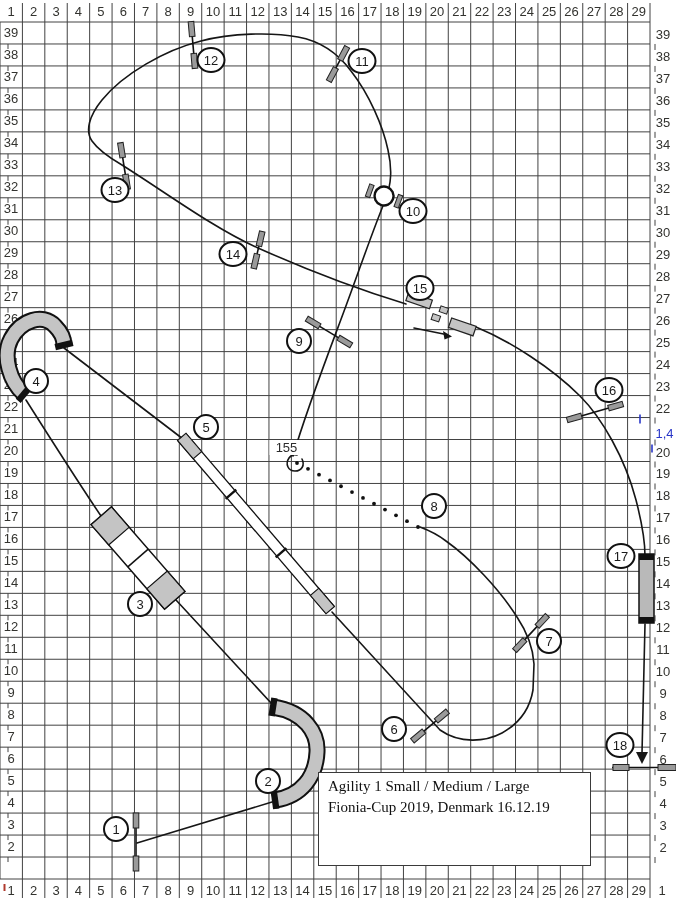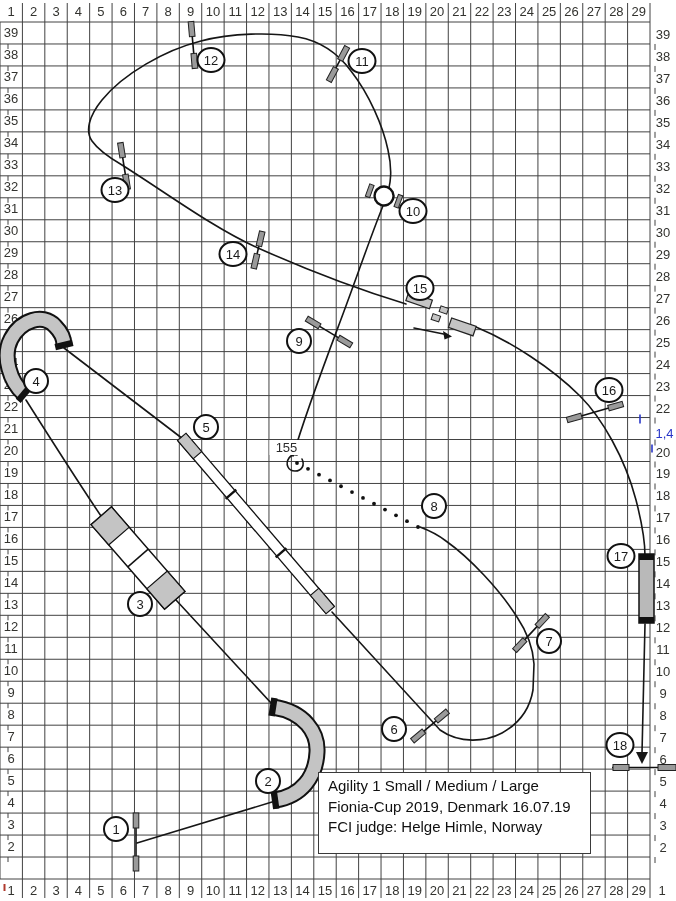--- a/index.html
+++ b/index.html
@@ -1,22 +1,22 @@
 <!DOCTYPE html>
 <html><head>
 <meta charset="utf-8">
 <style>
   html,body{margin:0;padding:0;background:#fff;}
   .stage{position:relative;width:676px;height:901px;background:#fff;overflow:hidden;
          font-family:"Liberation Sans","DejaVu Sans",sans-serif;}
   svg{position:absolute;left:0;top:0;}
   svg text{font-family:"Liberation Sans","DejaVu Sans",sans-serif;}
-  .info-box{position:absolute;left:318px;top:772px;width:273px;height:82px;box-sizing:border-box;
+  .info-box{position:absolute;left:318px;top:772px;width:273px;height:94px;box-sizing:border-box;
             background:#ffffff;border:1px solid #3a3a3a;padding:3px 0 0 9px;
-            font-size:15px;line-height:20.5px;color:#101010;white-space:nowrap;}
+            font-size:15px;line-height:20.5px;color:#101010;white-space:nowrap;font-family:Liberation Serif, serif;}
 </style>
 </head>
 <body>
 
 <div class="stage">
   <svg id="course-svg" width="676" height="901" viewBox="0 0 676 901">
     <g id="g-grid">
         <line x1="0" y1="22" x2="0" y2="879" stroke="#424242" stroke-width="1"></line>
         <line x1="22.413793103448278" y1="22" x2="22.413793103448278" y2="879" stroke="#424242" stroke-width="1"></line>
         <line x1="22.413793103448278" y1="3" x2="22.413793103448278" y2="22" stroke="#424242" stroke-width="1"></line>
@@ -558,16 +558,15 @@
         </g>
       </g>
     <g id="g-annot">
         <rect x="269.5" y="440" width="34" height="15" fill="#ffffff"></rect>
         <text x="286.5" y="452" fill="#2b2b2b" font-size="13" text-anchor="middle">155</text>
       </g>
   </svg>
 
   <div class="info-box">
     <div>Agility 1 Small / Medium / Large</div>
-    <div>Fionia-Cup 2019, Denmark 16.07.19</div>
-    <div>FCI judge: Helge Himle, Norway</div>
+    <div>Fionia-Cup 2019, Denmark 16.12.19</div>
   </div>
 </div>
 
 </body></html>

